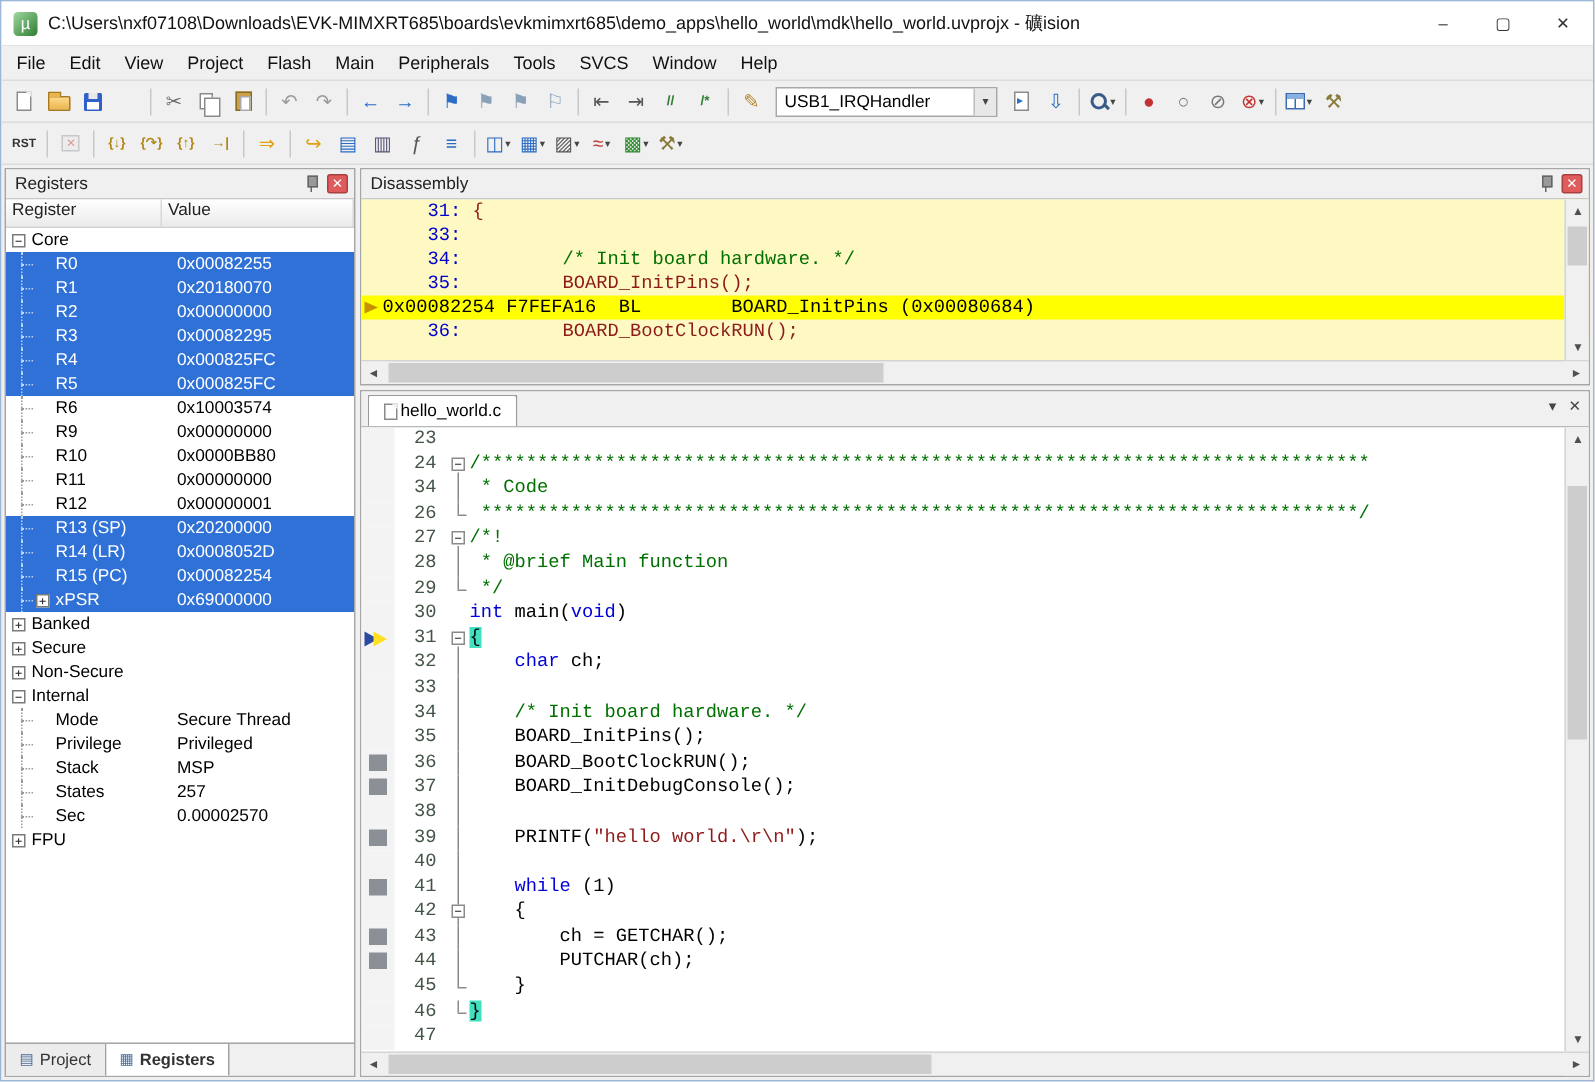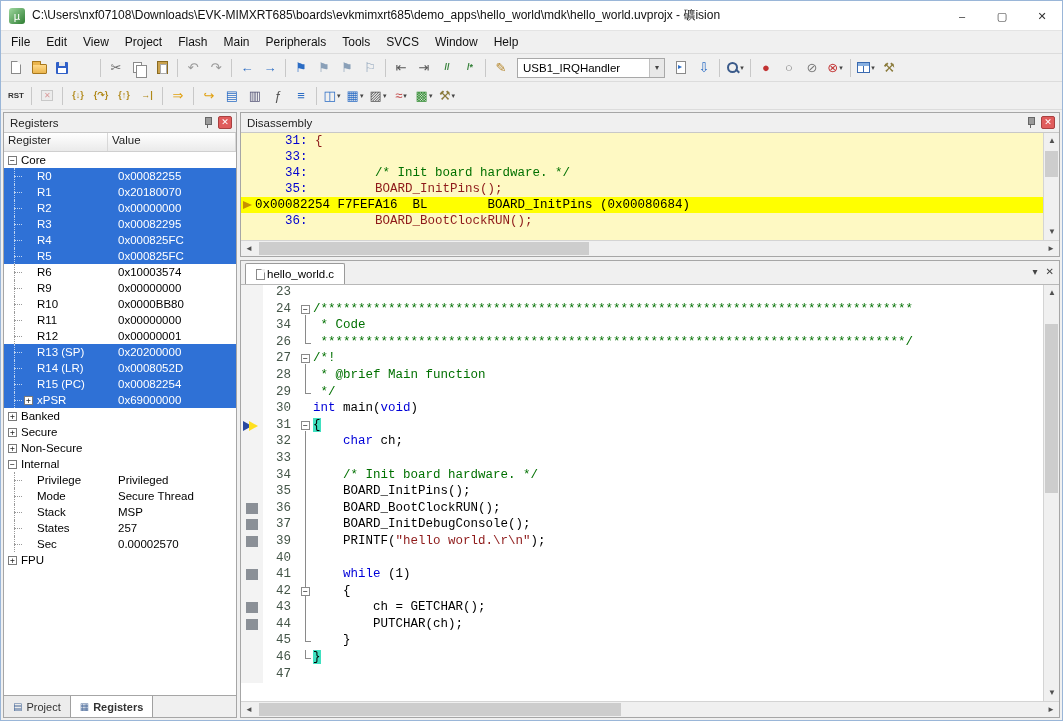--- a/index.html
+++ b/index.html
@@ -512,31 +512,31 @@
             <div class="reg-name">
               <span class="exp">−</span>
               <span class="reg-label">Internal</span>
             </div>
             <div class="reg-value"></div>
           </div>
           <div class="reg-row">
             <div class="reg-name">
               <span class="connector"></span>
               <span class="exp-sp"></span>
+              <span class="reg-label">Mode</span>
+            </div>
+            <div class="reg-value">Secure Thread</div>
+          </div>
+          <div class="reg-row">
+            <div class="reg-name">
+              <span class="connector"></span>
+              <span class="exp-sp"></span>
               <span class="reg-label">Privilege</span>
             </div>
             <div class="reg-value">Privileged</div>
-          </div>
-          <div class="reg-row">
-            <div class="reg-name">
-              <span class="connector"></span>
-              <span class="exp-sp"></span>
-              <span class="reg-label">Mode</span>
-            </div>
-            <div class="reg-value">Secure Thread</div>
           </div>
           <div class="reg-row">
             <div class="reg-name">
               <span class="connector"></span>
               <span class="exp-sp"></span>
               <span class="reg-label">Stack</span>
             </div>
             <div class="reg-value">MSP</div>
           </div>
           <div class="reg-row">
@@ -720,20 +720,26 @@
               </div>
               <div class="ed-line">
                 <span class="bp-cell">
                   <span class="blk"></span>
                 </span>
                 <span class="lnum">37</span>
                 <span class="fold-cell fc-line"></span>
                 <span class="code-text"><span class="tk-pl">    BOARD_InitDebugConsole();</span></span>
               </div>
               <div class="ed-line">
+                <span class="bp-cell"></span>
+                <span class="lnum">38</span>
+                <span class="fold-cell fc-line"></span>
+                <span class="code-text"></span>
+              </div>
+              <div class="ed-line">
                 <span class="bp-cell">
                   <span class="blk"></span>
                 </span>
                 <span class="lnum">39</span>
                 <span class="fold-cell fc-line"></span>
                 <span class="code-text"><span class="tk-pl">    PRINTF(</span><span class="tk-st">"hello world.\r\n"</span><span class="tk-pl">);</span></span>
               </div>
               <div class="ed-line">
                 <span class="bp-cell"></span>
                 <span class="lnum">40</span>

